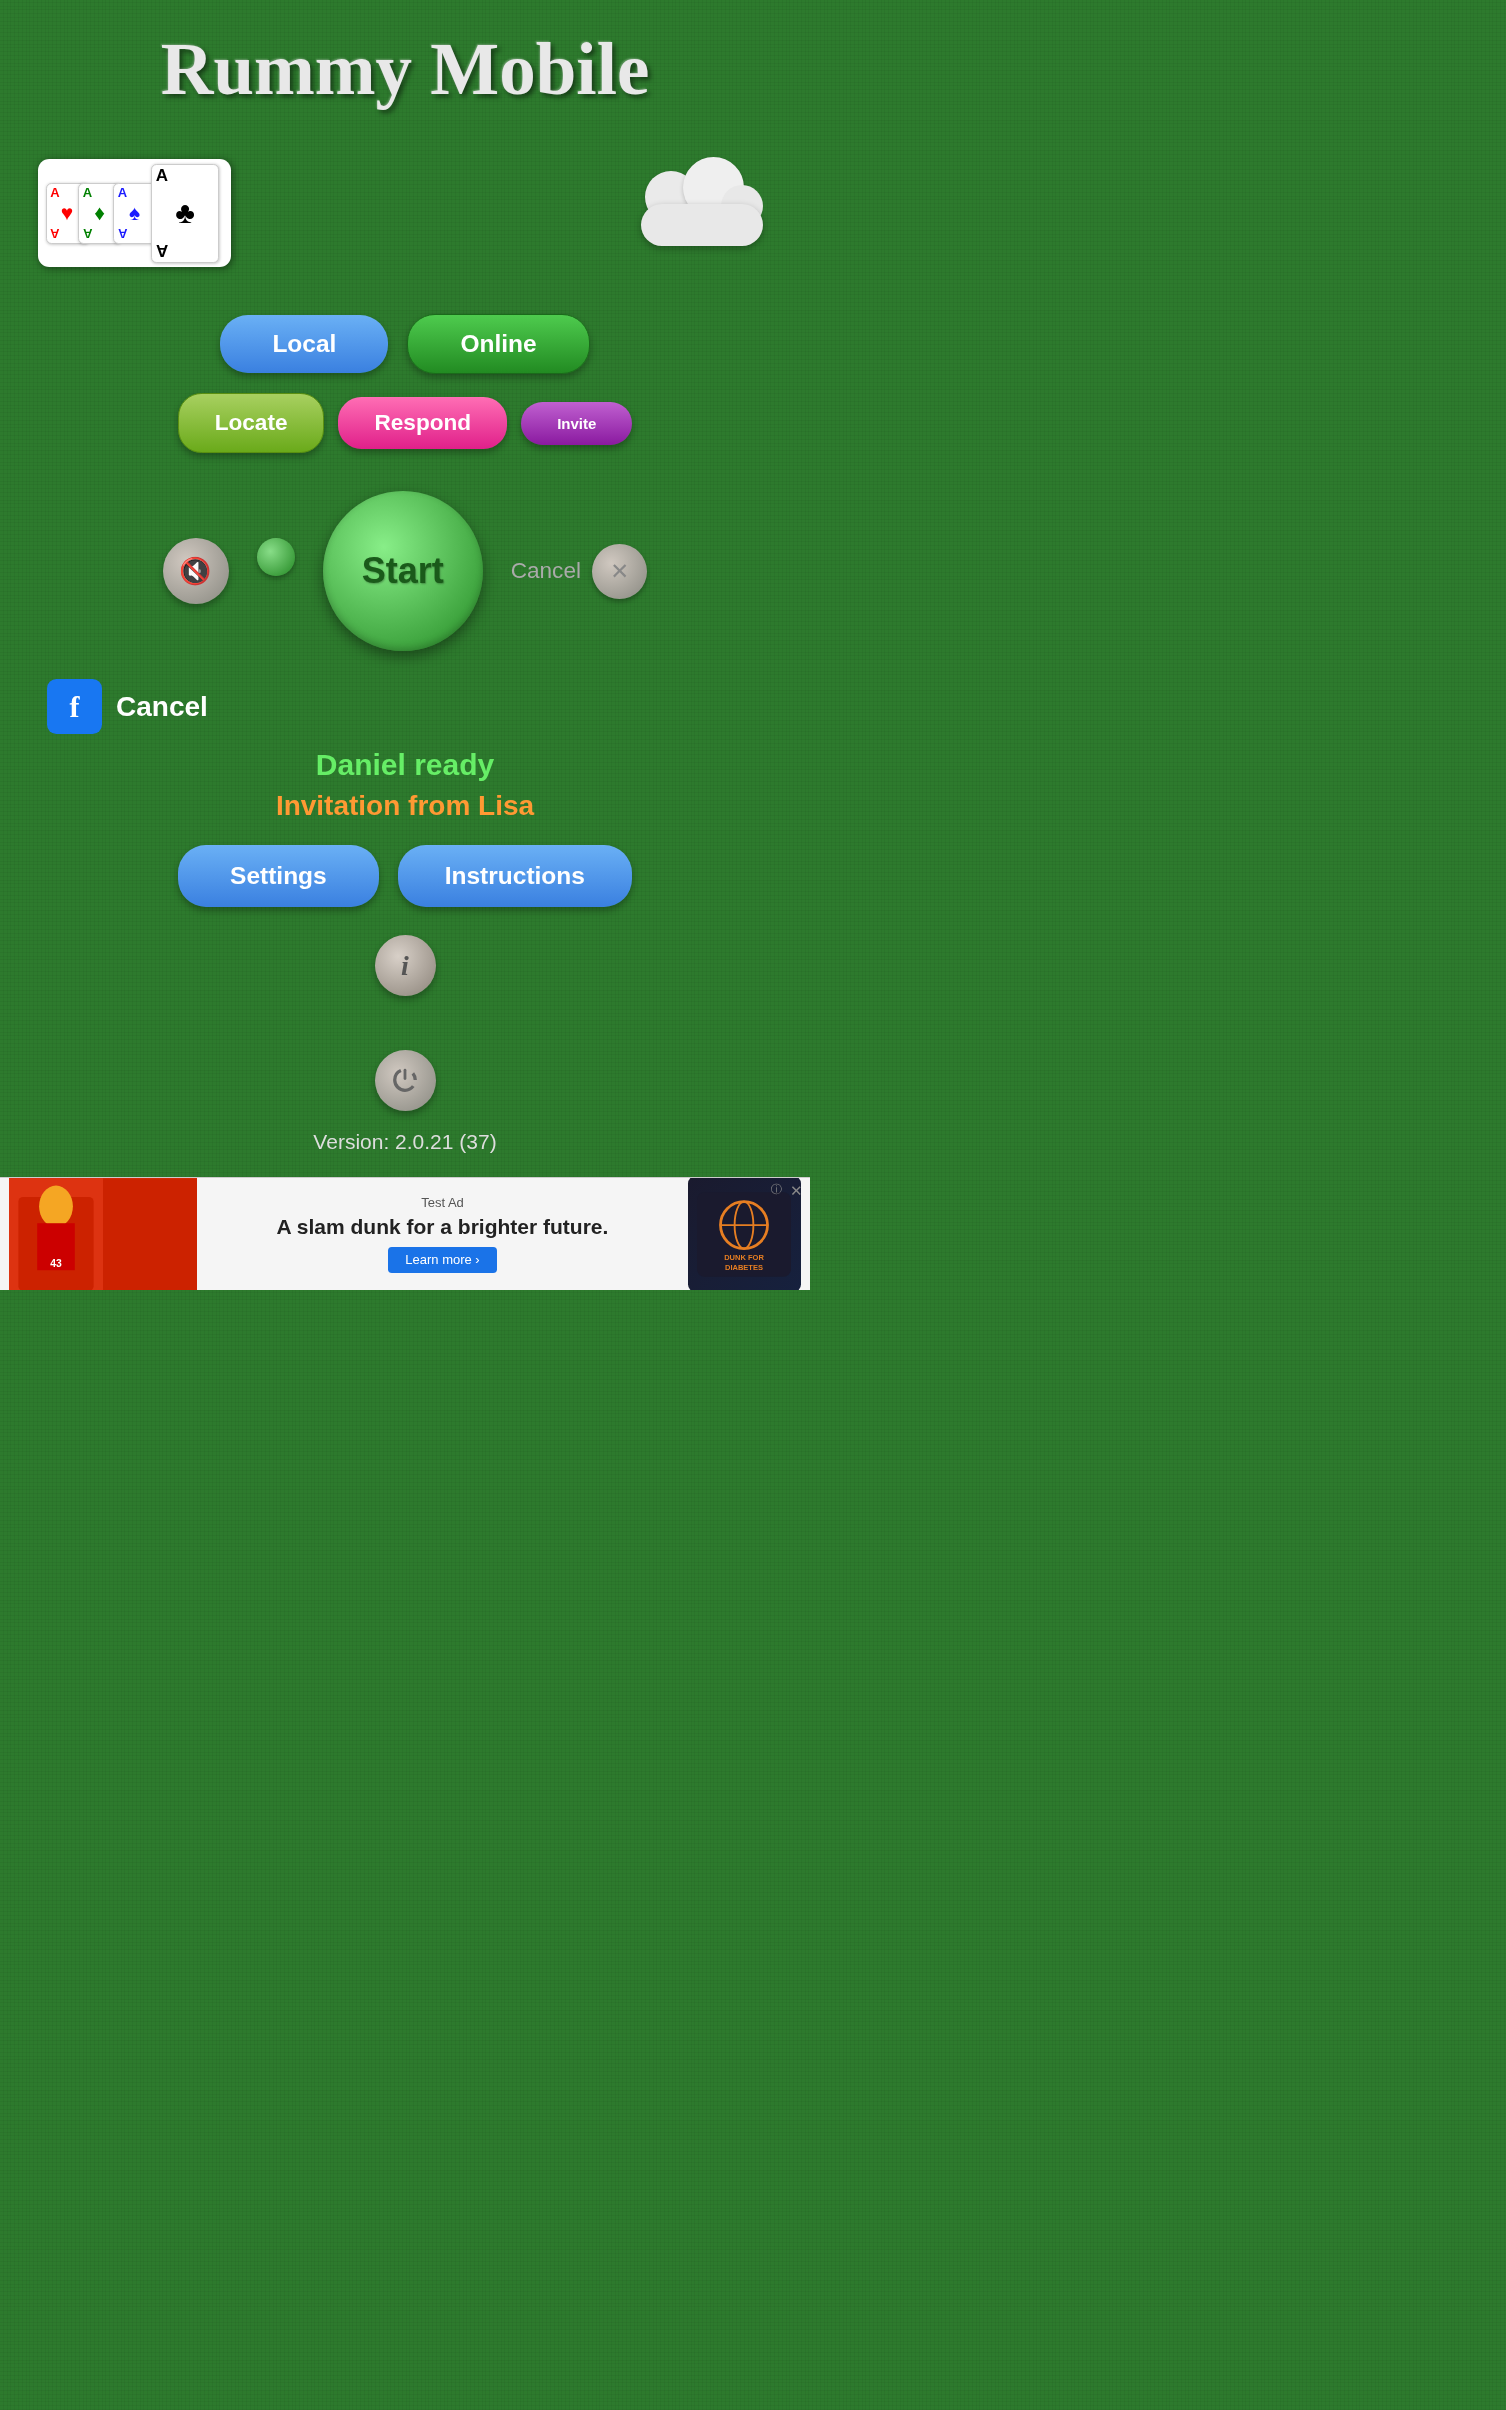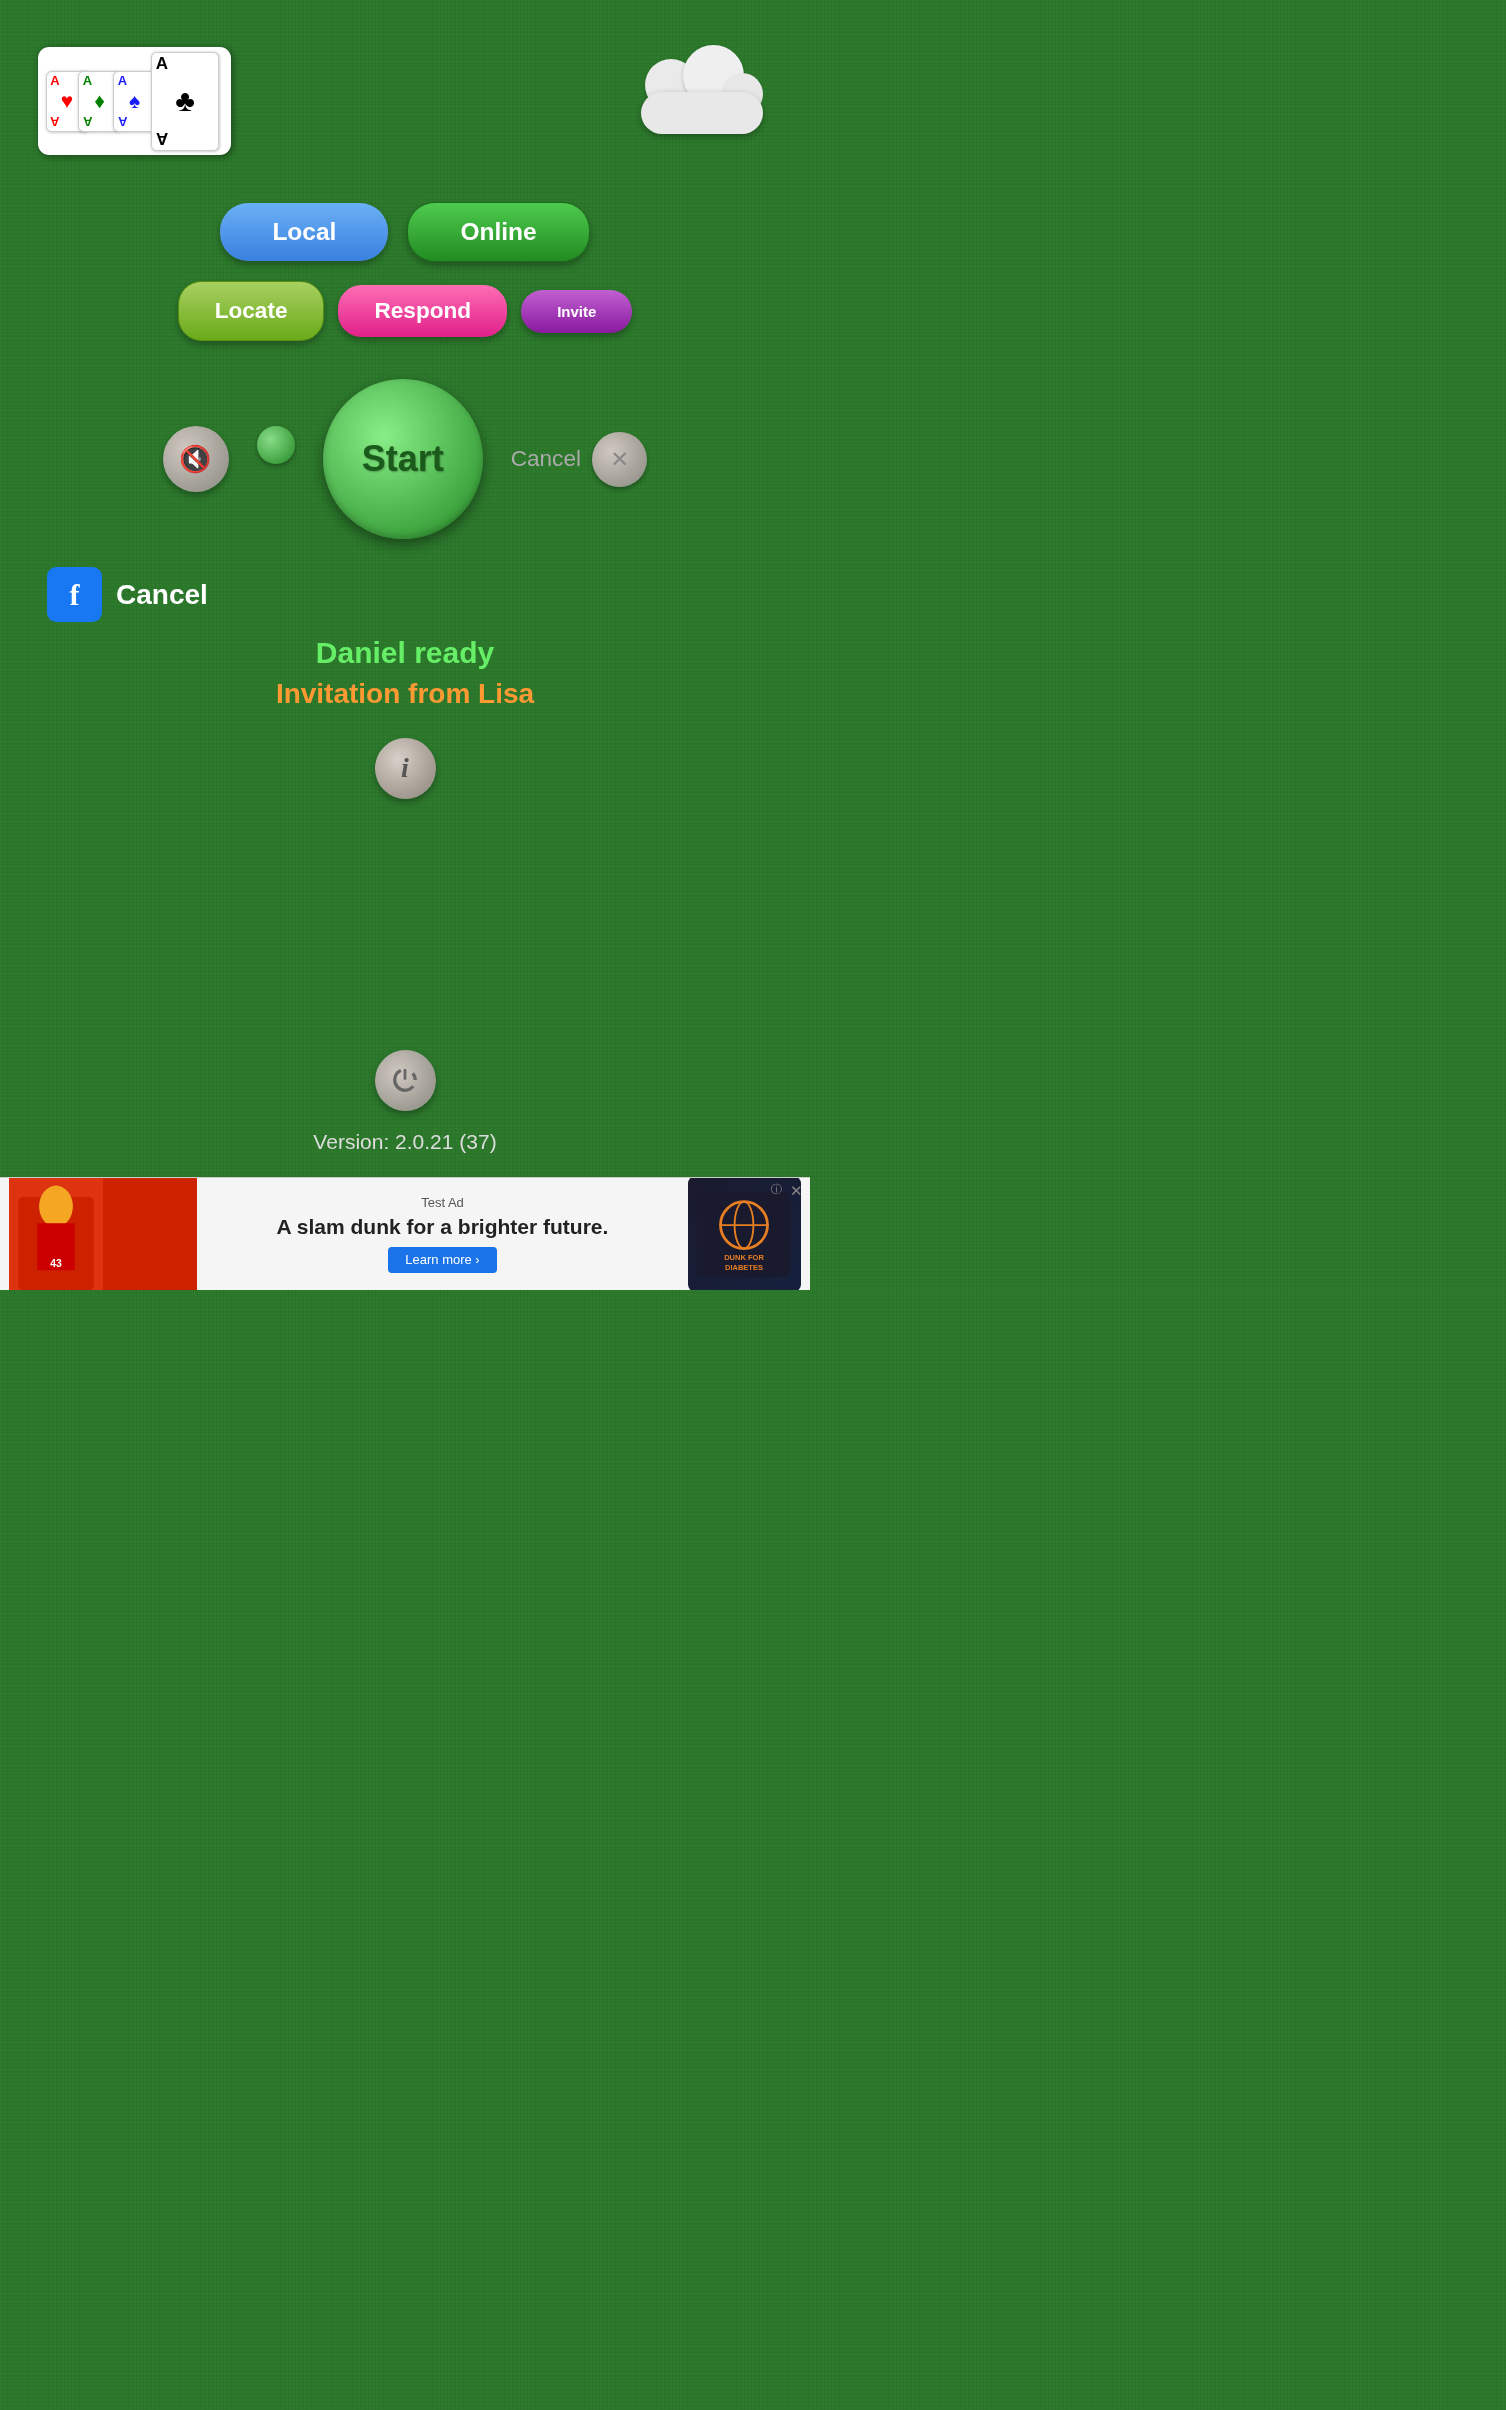--- a/index.html
+++ b/index.html
@@ -533,20 +533,21 @@
       width: 100%;
       flex: 1;
     }
 
   </style>
 </head>
 <body>
 
 <div class="main-content">
 
+  <h1 class="title">Rummy Mobile</h1>
 
   <div class="cards-cloud-row">
     <div class="cards-image" style="position:relative; width:193px; height:108px;">
 
       <div class="card" style="left:7.5px; z-index:1;">
         <span class="card-label-top red">A</span>
         <span class="card-suit red">♥</span>
         <span class="card-label-bottom red">A</span>
       </div>
 
@@ -612,20 +613,24 @@
 
   <div class="fb-row">
     <div class="fb-icon">f</div>
     <span class="logout-label" style="cursor:pointer;">Cancel</span>
   </div>
 
   <div class="daniel-ready">Daniel ready</div>
 
   <div class="invitation-text">Invitation from Lisa</div>
 
+  <div class="settings-instructions">
+    <button class="btn-settings">Settings</button>
+    <button class="btn-instructions">Instructions</button>
+  </div>
 
   <button class="info-btn">
     <span style="font-style:italic; font-family:Georgia,serif;">i</span>
   </button>
 
   <div class="spacer"></div>
 
   <div class="bottom-area">
     <div class="power-version-row">
       <button class="power-btn">

